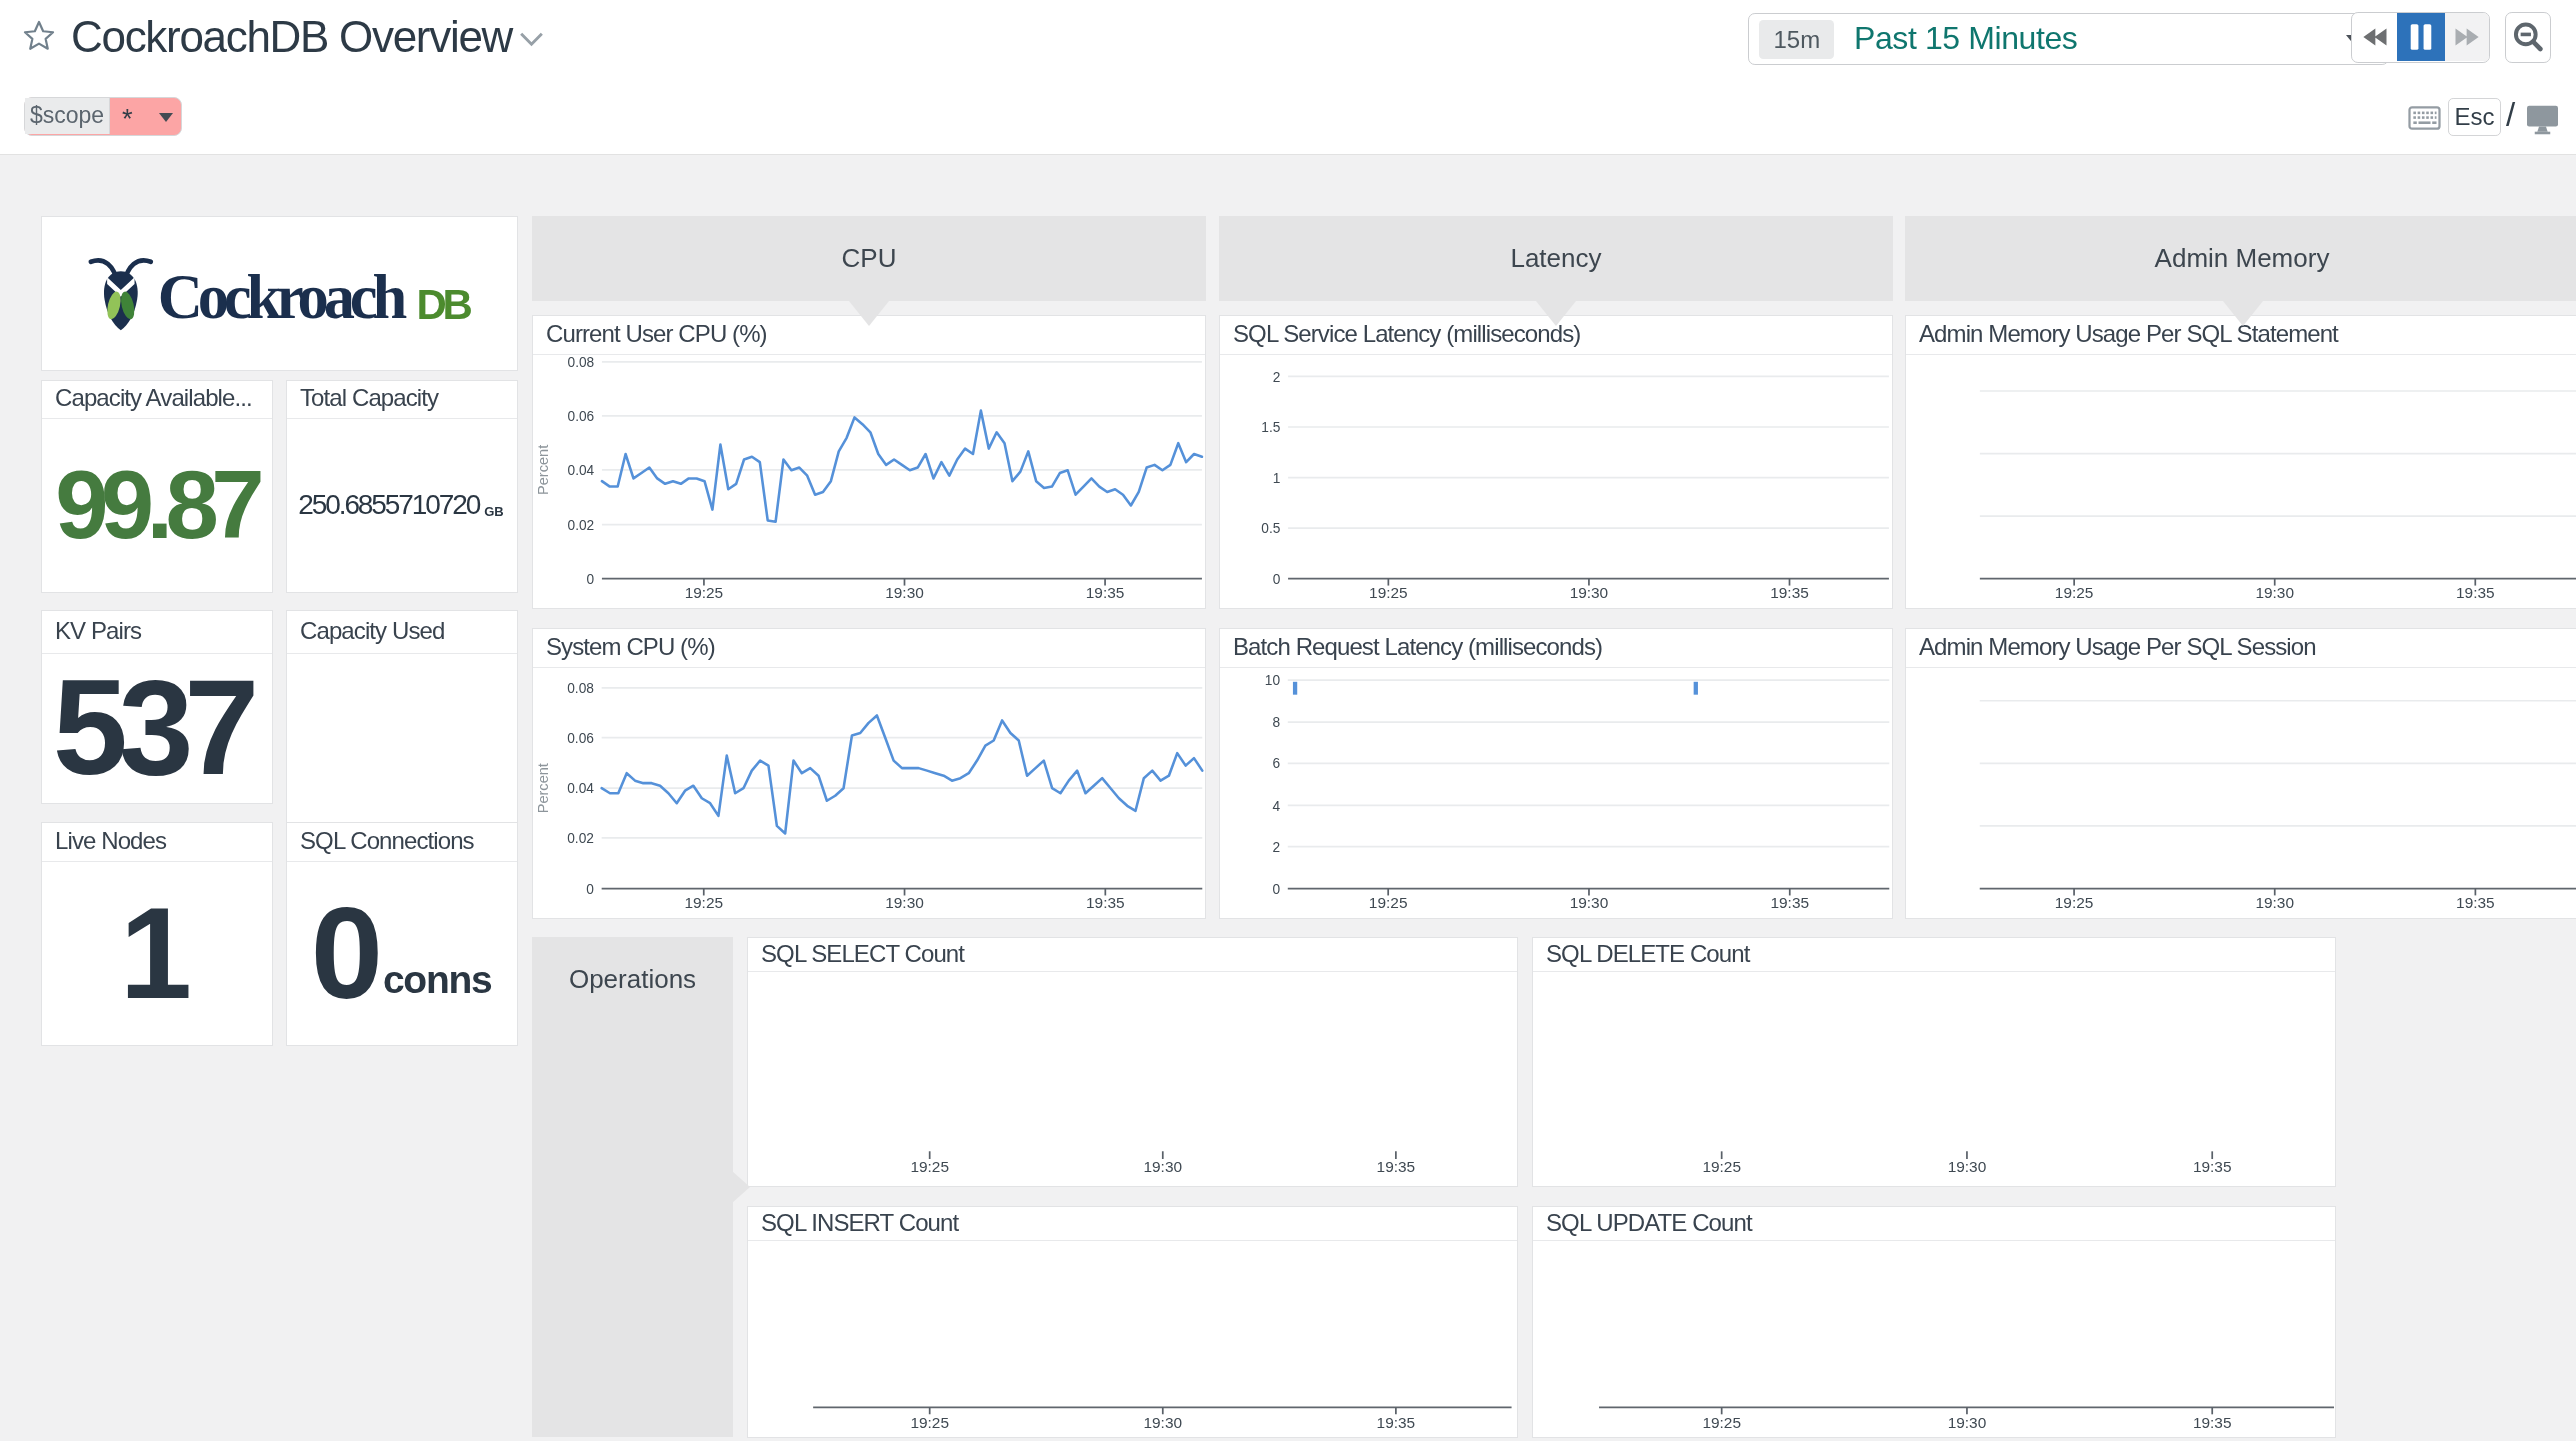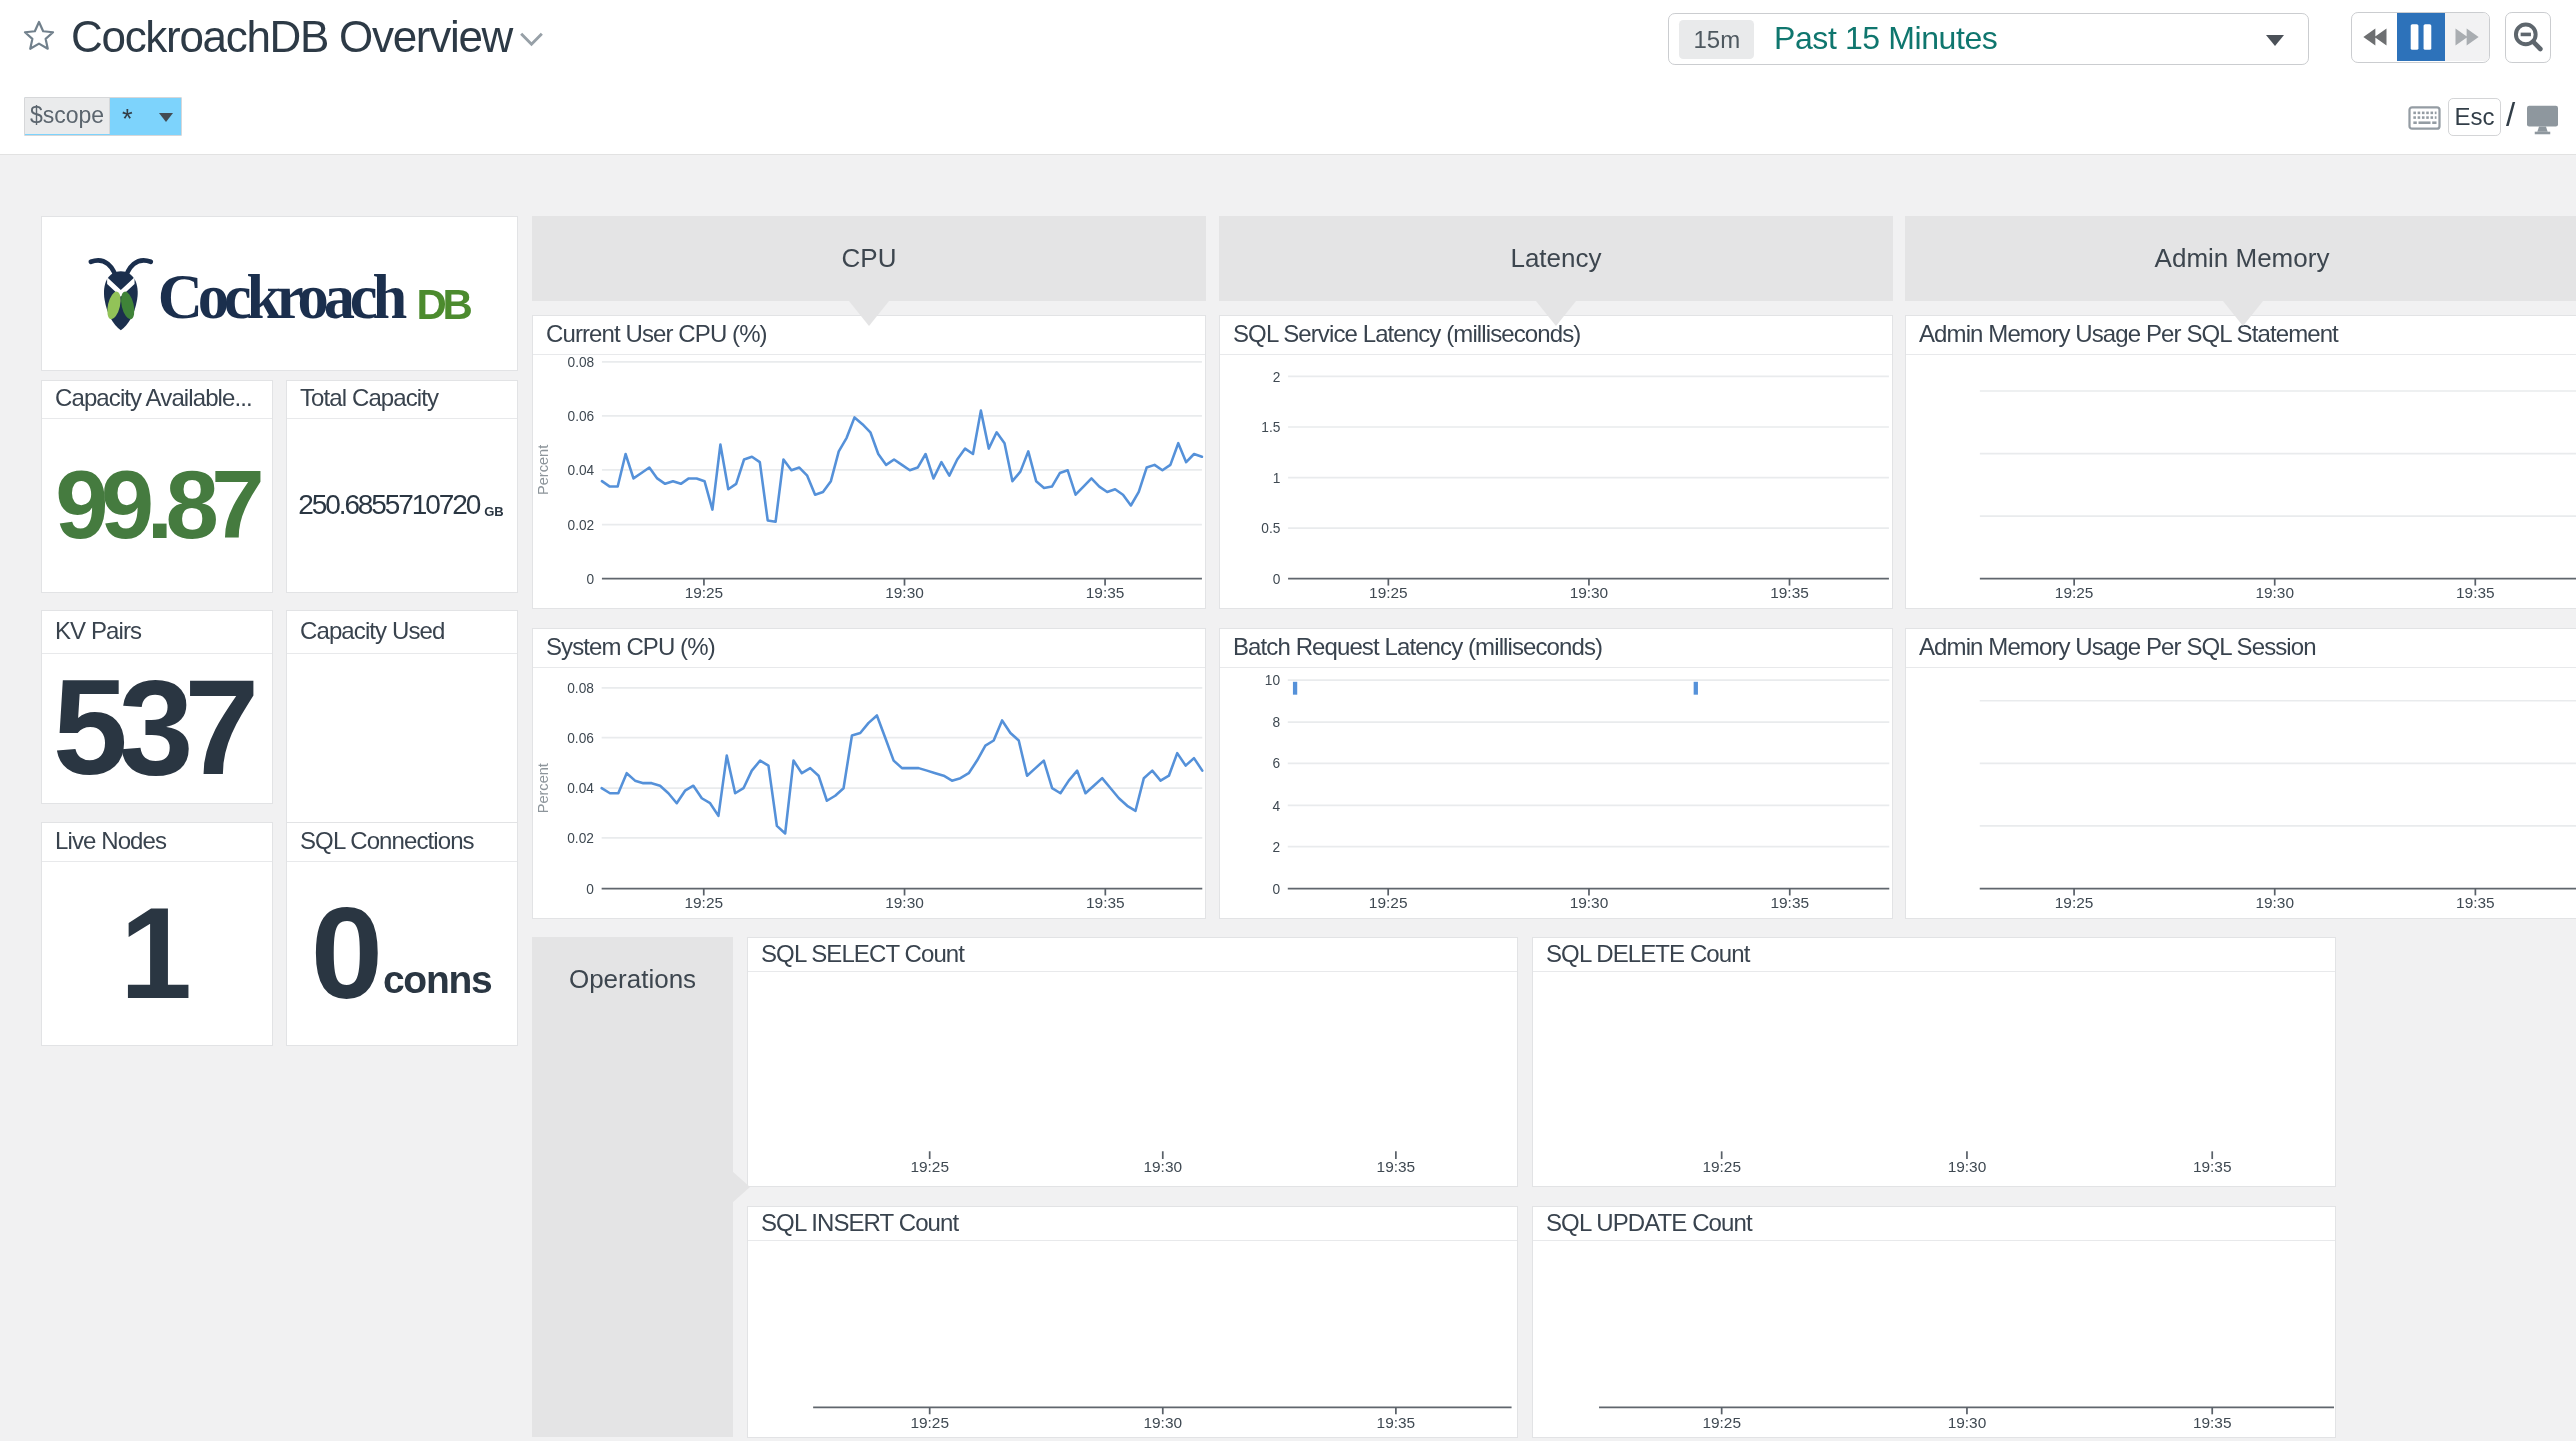--- a/index.html
+++ b/index.html
@@ -12,21 +12,21 @@
 </style></head><body>
 
 <svg class="abs" style="left:22px;top:19px" width="34" height="34" viewBox="0 0 40 40">
  <path d="M20 3.5 L24.9 14.4 L36.5 15.6 L27.8 23.4 L30.3 35 L20 29 L9.7 35 L12.2 23.4 L3.5 15.6 L15.1 14.4 Z" fill="none" stroke="#71808c" stroke-width="2.6" stroke-linejoin="round"></path>
 </svg>
 <div class="abs" style="left:71px;top:12px;font-size:44px;letter-spacing:-1.3px;color:#2d3a46">CockroachDB Overview</div>
 <svg class="abs" style="left:516px;top:26px" width="31" height="26" viewBox="0 0 36 30">
  <path d="M6 9 L18 21 L30 9" fill="none" stroke="#97a0a7" stroke-width="3.4"></path>
 </svg>
 
-<div class="abs" style="left:1668px;top:13px;width:641px;height:52px;border:1.7px solid #cbcdd0;border-radius:6.9px;background:#fff">
+<div class="abs" style="left:1748px;top:13px;width:641px;height:52px;border:1.7px solid #cbcdd0;border-radius:6.9px;background:#fff">
   <div class="abs" style="left:10.3px;top:6px;width:75px;height:39px;background:#e9eaeb;border-radius:4.3px;font-size:24px;color:#4e585f;text-align:center;line-height:39px">15m</div>
   <div class="abs" style="left:105px;top:0;font-size:32px;font-weight:400;letter-spacing:-0.4px;color:#0f766e;line-height:49px">Past 15 Minutes</div>
   <div class="abs" style="right:24px;top:20.6px;width:0;height:0;border-left:9.4px solid transparent;border-right:9.4px solid transparent;border-top:11px solid #4b5158"></div>
 </div>
 
 <div class="abs" style="left:2351px;top:12px;width:139px;height:51px;border:1.7px solid #cbcdd0;border-radius:6.9px;background:#fff;overflow:hidden">
   <div class="abs" style="left:0;top:0;width:45px;height:48px">
     <svg width="45" height="48" viewBox="0 0 52 56">
         <path d="M26 28 L40 18 V38 Z M13 28 L27 18 V38 Z" fill="#6d6f71"></path>
       </svg>
@@ -44,21 +44,21 @@
   </div>
 </div>
 <div class="abs" style="left:2505px;top:12px;width:46px;height:51px;border:1.7px solid #cbcdd0;border-radius:6.9px;background:#fff">
   <svg width="43" height="48" viewBox="0 0 50 56">
       <circle cx="23" cy="25" r="11.5" fill="none" stroke="#5e666d" stroke-width="4.6"></circle>
       <line x1="17" y1="25" x2="29" y2="25" stroke="#5e666d" stroke-width="4.2"></line>
       <line x1="31.5" y1="33.5" x2="40" y2="42" stroke="#5e666d" stroke-width="5.4" stroke-linecap="round"></line>
     </svg>
 </div>
 
-<div class="abs" style="left:24px;top:97px;width:158px;height:39px;border:1.7px solid #d6d7d9;border-radius:1px;background:#7dd3fc">
+<div class="abs" style="left:24px;top:97px;width:158px;height:39px;border:1.7px solid #d6d7d9;border-radius:8px;background:#fca5a5">
   <div class="abs" style="left:0;top:0;width:85px;height:36px;background:#eaebec;border-right:1.7px solid #d6d7d9;font-size:23px;color:#5b656e;text-align:center;line-height:35px">$scope</div>
   <div class="abs" style="left:97px;top:5.1px;font-size:27.4px;color:#333e48">*</div>
   <div class="abs" style="left:134px;top:14.6px;width:0;height:0;border-left:7.7px solid transparent;border-right:7.7px solid transparent;border-top:9.4px solid #434b53"></div>
 </div>
 
 <svg class="abs" style="left:2408px;top:106px" width="33" height="24" viewBox="0 0 38 28">
  <rect x="1.5" y="1.5" width="35" height="25" rx="3" fill="none" stroke="#949ca3" stroke-width="2.6"></rect>
  <g fill="#949ca3">
   <rect x="6" y="6.5" width="3" height="3"></rect>
       <rect x="11" y="6.5" width="3" height="3"></rect>

